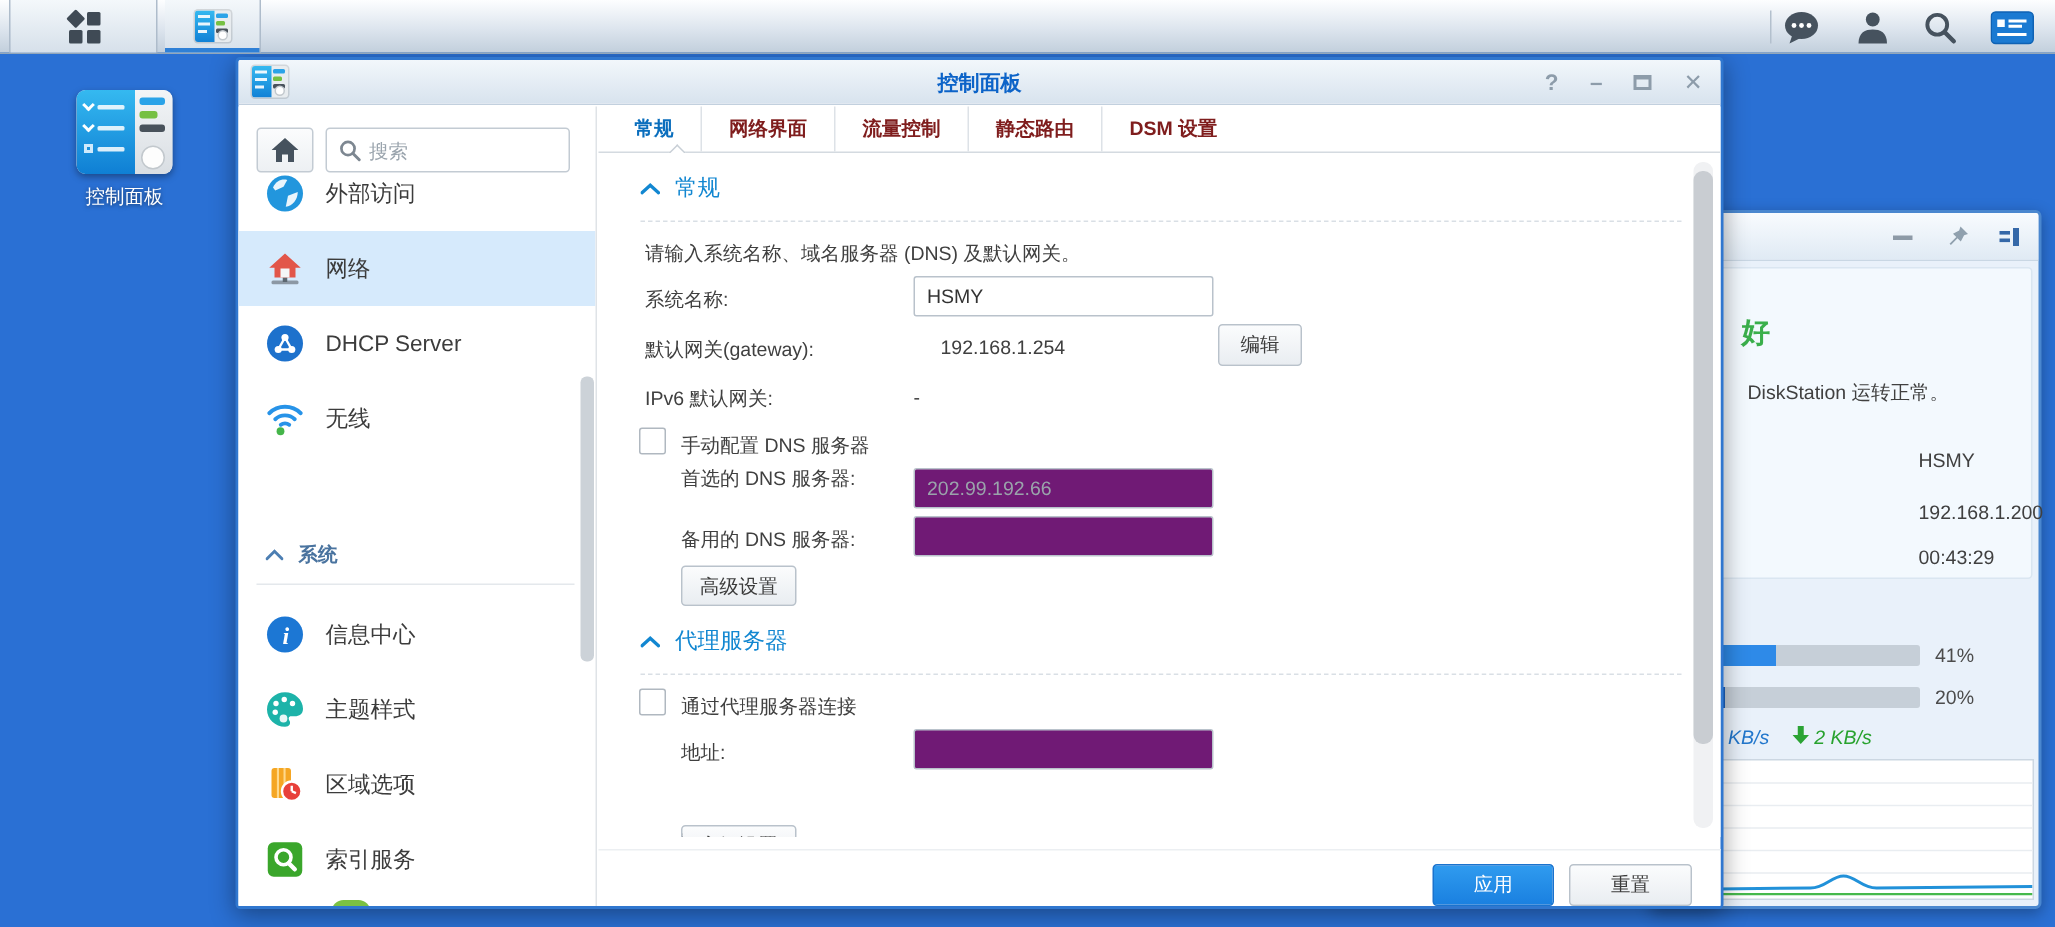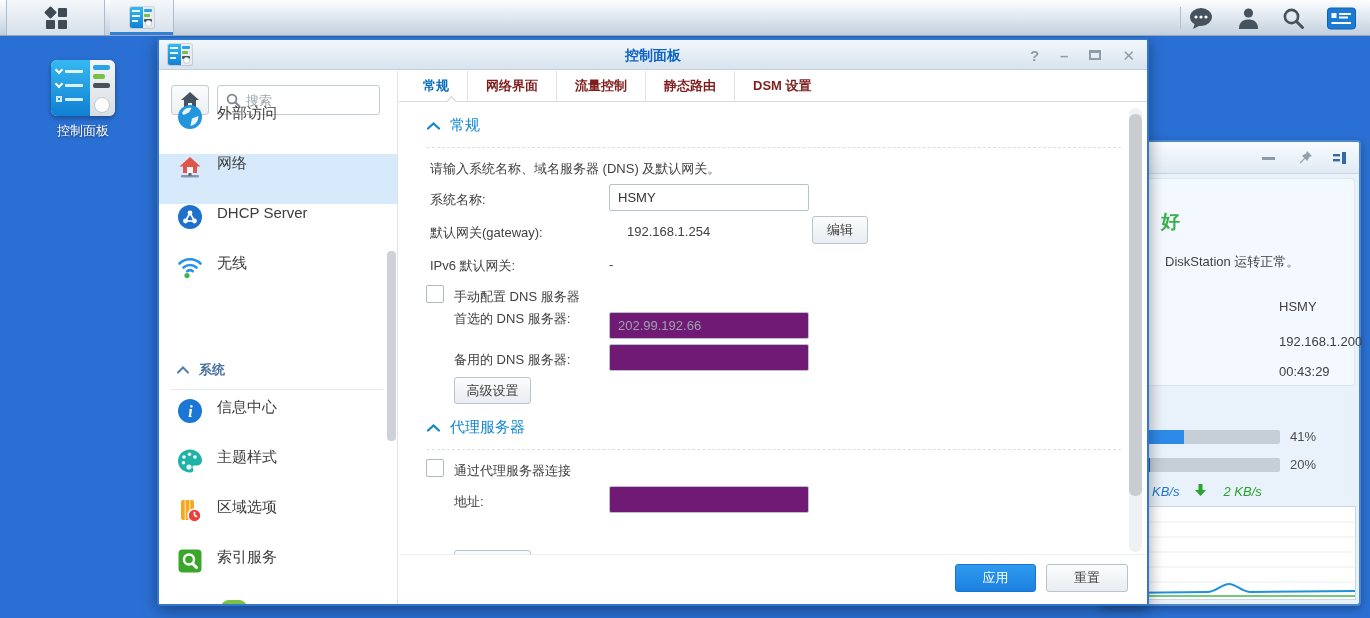--- a/index.html
+++ b/index.html
@@ -64,21 +64,21 @@
   .w-panel { position:absolute; right:12px; top:9px; cursor:pointer; }
   .w-status { position:absolute; left:4px; right:4px; top:36px; height:208px; background:#f3f9fe; border:1px solid #dae6f1; border-radius:3px; }
   .w-good { position:absolute; left:54px; top:30px; font-size:19px; font-weight:bold; color:#3aaf4b; }
   .w-desc { position:absolute; left:58px; top:74px; font-size:13px; color:#404040; }
   .w-val { position:absolute; left:172px; font-size:13px; color:#404040; }
   .w-bar { position:absolute; left:16px; width:162px; height:14px; background:#c6cfd8; border-radius:2px; }
   .w-bar .fill { height:100%; border-radius:2px 0 0 2px; }
   .w-pct { position:absolute; left:188px; font-size:13px; color:#4c4c4c; }
   .w-net { position:absolute; left:50px; top:342px; font-size:13px; display:flex; gap:16px; align-items:center;font-style:italic; }
   .w-up { color:#2277cc; }
-  .w-dn { color:#28a22e; display:flex; gap:17px; }
+  .w-dn { color:#28a22e; display:flex; gap:3px; }
   .w-chart { position:absolute; left:14px; top:364px; width:240px; height:94px; background:#fff; border:1px solid #ccd7e2; }
 
   
   .win { position:absolute; left:157px; top:38px; width:992px; height:568px; background:#fff;
     border:2px solid #3077cf; border-radius:3px; z-index:5; box-shadow:0 4px 16px rgba(0,0,0,.38); }
   .titlebar { position:absolute; left:0; right:0; top:0; height:30px; background:linear-gradient(180deg,#f2f7fb,#d8e3ee); border-bottom:1px solid #c2d0de; border-radius:2px 2px 0 0; }
   .titlebar .cpicon { position:absolute; left:9px; top:4px; }
   .win-title { text-align:center; line-height:30px; color:#0c63c8; font-weight:bold; font-size:14px; }
   .win-ctrls { position:absolute; right:12px; top:0; height:30px; display:flex; align-items:center; gap:21px; }
   .win-ctrls .g { color:#8d9caa; font-weight:bold; font-size:15px; cursor:pointer; line-height:1; }
@@ -87,21 +87,21 @@
   .win-body { position:absolute; left:0; right:0; top:31px; bottom:0; }
 
   
   .sidebar { position:absolute; left:0; top:0; bottom:0; width:239px; background:#fff; border-right:1px solid #dfe3e7; overflow:hidden; }
   .home-btn { position:absolute; left:12px; top:14px; width:38px; height:30px; border:1px solid #c3cbd3; border-radius:3px;
     background:linear-gradient(180deg,#fbfcfd,#edf0f3); display:flex; align-items:center; justify-content:center; cursor:pointer; }
   .search-box { position:absolute; left:58px; top:14px; width:163px; height:30px; border:1px solid #c3cbd3; border-radius:3px; background:#fff; }
   .search-box svg { position:absolute; left:8px; top:7px; }
   .search-box input { position:absolute; left:28px; top:1px; right:4px; bottom:1px; border:0; outline:none; font-size:13px; color:#333; font-family:inherit; }
   .search-box input::placeholder { color:#9aa4ad; }
-  .side-item { position:absolute; left:0; width:238px; height:50px; display:flex; align-items:flex-start; padding-left:18px; gap:14px; font-size:15px; color:#3c3c3c; cursor:pointer; }
+  .side-item { position:absolute; left:0; width:238px; height:50px; display:flex; align-items:center; padding-left:18px; gap:14px; font-size:15px; color:#3c3c3c; cursor:pointer; }
   .side-item.sel { background:#d6eafc; }
   .side-item .ic { width:26px; height:26px; flex:0 0 26px; }
   .side-sec { position:absolute; left:18px; display:flex; align-items:center; gap:10px; font-size:13px; font-weight:bold; color:#49739f; cursor:pointer; }
   .side-div { position:absolute; left:12px; right:14px; border-top:1px solid #e4e8ec; }
   .side-scroll { position:absolute; right:1px; top:180px; width:9px; height:190px; background:#ccd2d8; border-radius:4px; cursor:pointer; }
   .partial-green { position:absolute; left:62px; top:529px; width:26px; height:8px; background:#7bc142; border-radius:13px 13px 0 0; }
 
   
   .content { position:absolute; left:240px; right:0; top:0; bottom:0; }
   .tabsbar { position:absolute; left:0; right:0; top:0; height:31px; background:#fff; border-bottom:1px solid #d4dae0; display:flex; padding-left:6px; }
@@ -114,21 +114,21 @@
   .dashrule { position:absolute; left:28px; right:26px; border-top:1px dashed #d9dfe5; }
   .flabel { position:absolute; font-size:13px; color:#404040; white-space:nowrap; }
   .fvalue { position:absolute; font-size:13px; color:#404040; }
   .txt { position:absolute; width:200px; height:27px; border:1px solid #b9c2cb; border-radius:2px; padding:0 8px; font-size:13px; color:#333; font-family:inherit; background:#fff; }
   .txt:disabled { background:#701a75; color:#9aa3ab; }
   .chk { position:absolute; width:18px; height:18px; background:#fff; border:1px solid #b0b8c0; border-radius:2px; cursor:pointer; }
   .btn { position:absolute; border:1px solid #b9c2cb; border-radius:3px; background:linear-gradient(180deg,#fbfcfd,#e9edf1);
     font-size:13px; color:#3c3c3c; text-align:center; cursor:pointer; font-family:inherit; }
   .c-scroll-track { position:absolute; right:5px; top:6px; bottom:6px; width:13px; background:#f0f1f3; border-radius:6px; }
   .c-scroll-thumb { position:absolute; right:5px; top:43px; width:13px; height:382px; background:#c9cdd2; border-radius:6px; cursor:pointer; }
-  .footer { position:absolute; left:0; right:0; bottom:0; height:50px; background:#fff; border-top:1px solid #eceff2; }
+  .footer { position:absolute; left:0; right:0; bottom:0; height:38px; background:#fff; border-top:1px solid #eceff2; }
   .btn-apply { position:absolute; right:111px; top:9px; width:81px; height:28px; border:1px solid #1a73ce; border-radius:3px;
     background:linear-gradient(180deg,#2f9bef,#1a80e0); color:#fff; font-size:13px; text-align:center; line-height:26px; cursor:pointer; }
   .btn-reset { position:absolute; right:19px; top:9px; width:82px; height:28px; line-height:26px; }
 </style>
 </head>
 <body>
 
 <div id="stage">
 
   <div class="desk-icon">

